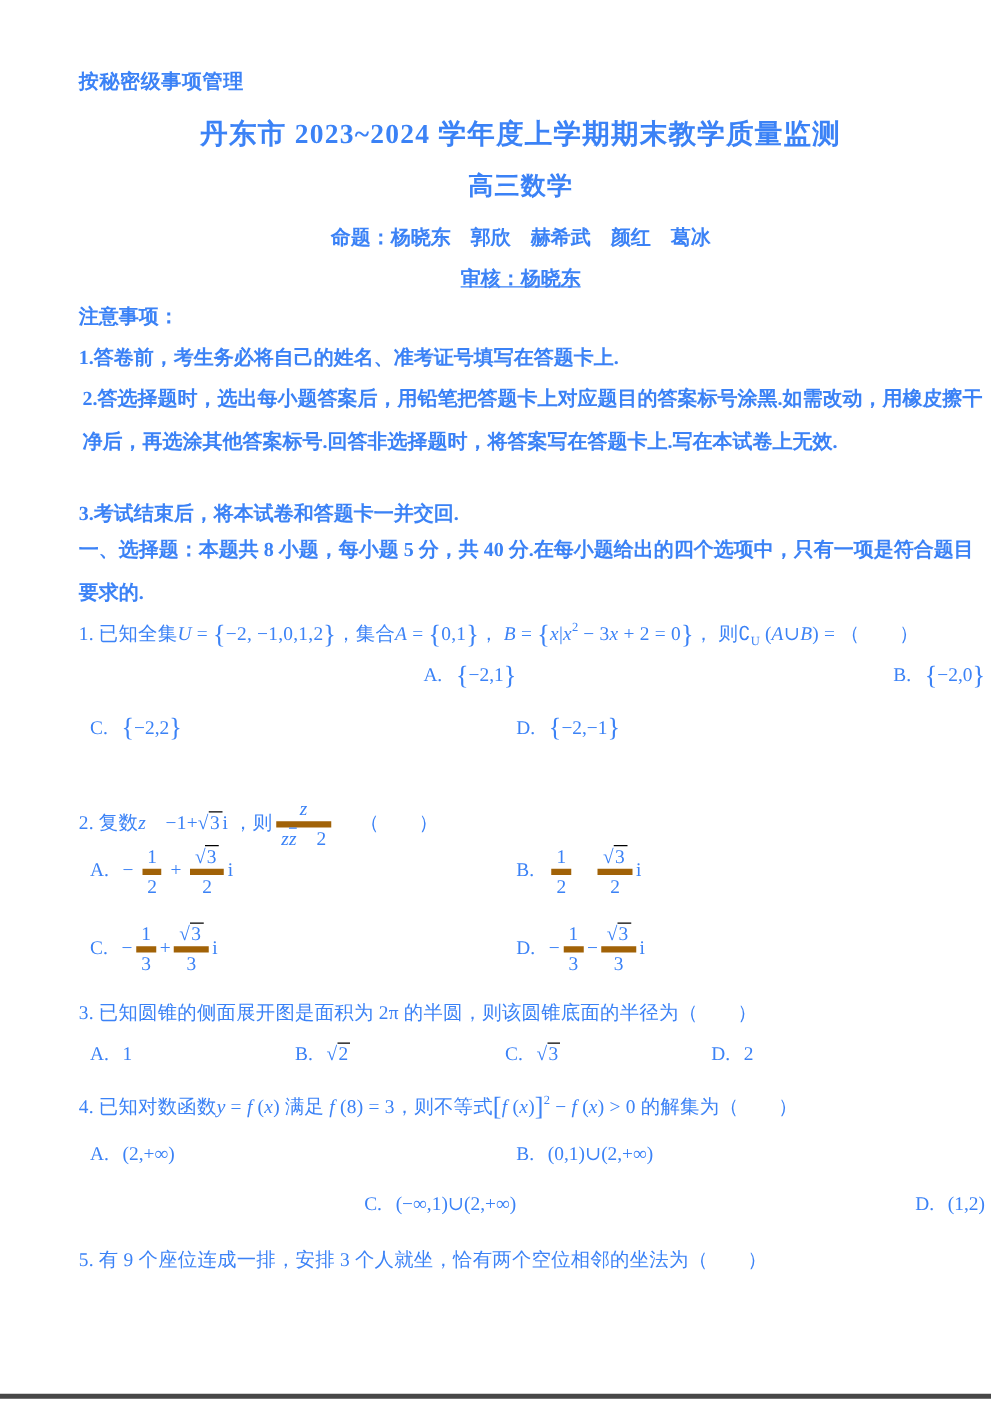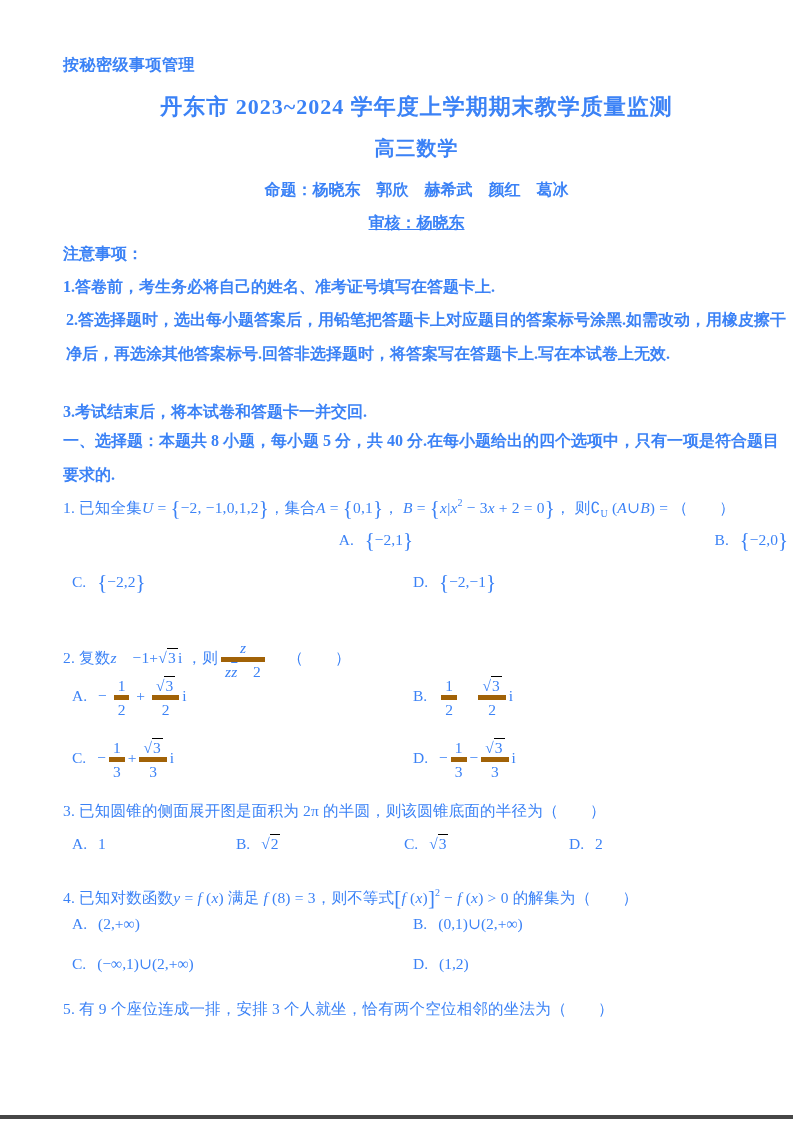--- a/index.html
+++ b/index.html
@@ -17,28 +17,28 @@
   .notice-heading{top:237px;font-size:16px;font-weight:bold;line-height:33px;}
   .note{font-size:16px;font-weight:bold;line-height:33.5px;}
   .note1{top:270px;}
   .note2{top:303px;padding-left:3px;}
   .note3{top:395px;}
   .section-heading{top:424px;font-size:16px;font-weight:bold;line-height:33.5px;}
   .stem{font-size:15.5px;line-height:26px;letter-spacing:0.2px;}
   .q1stem{top:490px;}
   .q2stem{top:638px;}
   .q3stem{top:798px;}
-  .q4stem{top:868px;margin-top:12px;}
+  .q4stem{top:868px;}
   .q5stem{top:996px;}
   .optrow{padding-left:9px;display:grid;grid-template-columns:341px 1fr;font-size:15.5px;line-height:24px;}
   .optrow4{grid-template-columns:164px 168px 165px 1fr;}
   .q1r1{top:528px;text-align:right;} .q1r2{top:570px;}
   .q2r1{top:676px;} .q2r2{top:738px;}
   .q3r1{top:832px;}
-  .q4r1{top:912px;} .q4r2{top:952px;}
+  .q4r1{top:912px;} .q4r2{top:952px;text-align:right;}
   .opt{white-space:nowrap;}
   .olabel{display:inline-block;margin-right:11px;}
   
   .frac{display:inline-block;vertical-align:middle;text-align:center;margin:0 3px;}
   .frac .fnum{display:block;line-height:19px;padding:0 4px;}
   .frac .fden{display:block;line-height:19px;padding:0 4px;border-top:5px solid #a16207;}
   .sqrt{white-space:nowrap;}
   .sqrt .rad{border-top:1.2px solid #000;padding:0 2px 0 1px;}
   .msup{font-size:10px;vertical-align:7px;letter-spacing:0;}
   .msub{font-size:10px;vertical-align:-4px;letter-spacing:0;}

